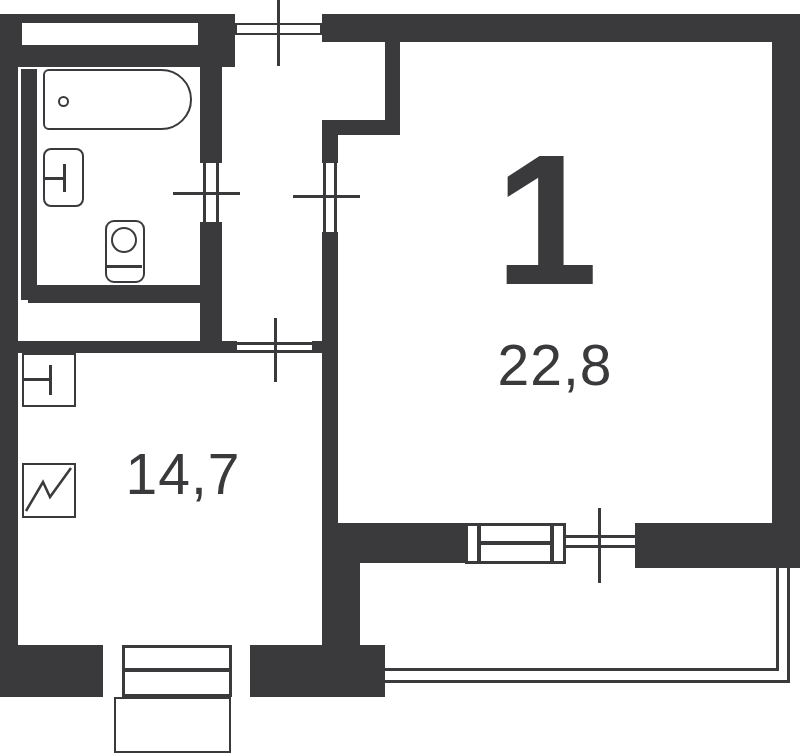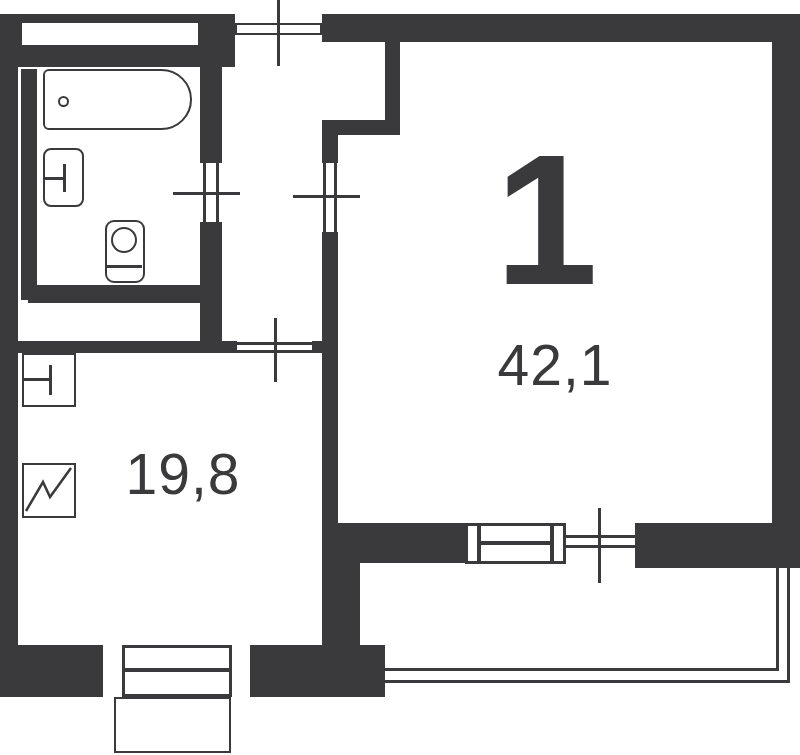--- a/index.html
+++ b/index.html
@@ -98,16 +98,16 @@
     <div class="fl" style="left:0px;top:23px;width:27px;height:2.5px;"></div>
     <div class="fl" style="left:25px;top:10px;width:2.5px;height:30px;"></div>
   </div>
   <div class="fx" style="left:22px;top:463px;width:54px;height:55px;">
     <svg width="49" height="50" viewBox="0 0 49 50">
       <polyline points="2,46 19,17 26,32 47,3" fill="none" stroke="#3a3a3c" stroke-width="2.5"></polyline>
     </svg>
   </div>
 
   <div class="label big" style="left:459px;top:130px;width:175px;height:180px;">1</div>
-  <div class="label area" style="left:475px;top:330px;width:160px;height:70px;">42,1</div>
-  <div class="label area" style="left:103px;top:438px;width:160px;height:72px;">19,8</div>
+  <div class="label area" style="left:475px;top:330px;width:160px;height:70px;">22,8</div>
+  <div class="label area" style="left:103px;top:438px;width:160px;height:72px;">14,7</div>
 
 </div>
 
 </body></html>

